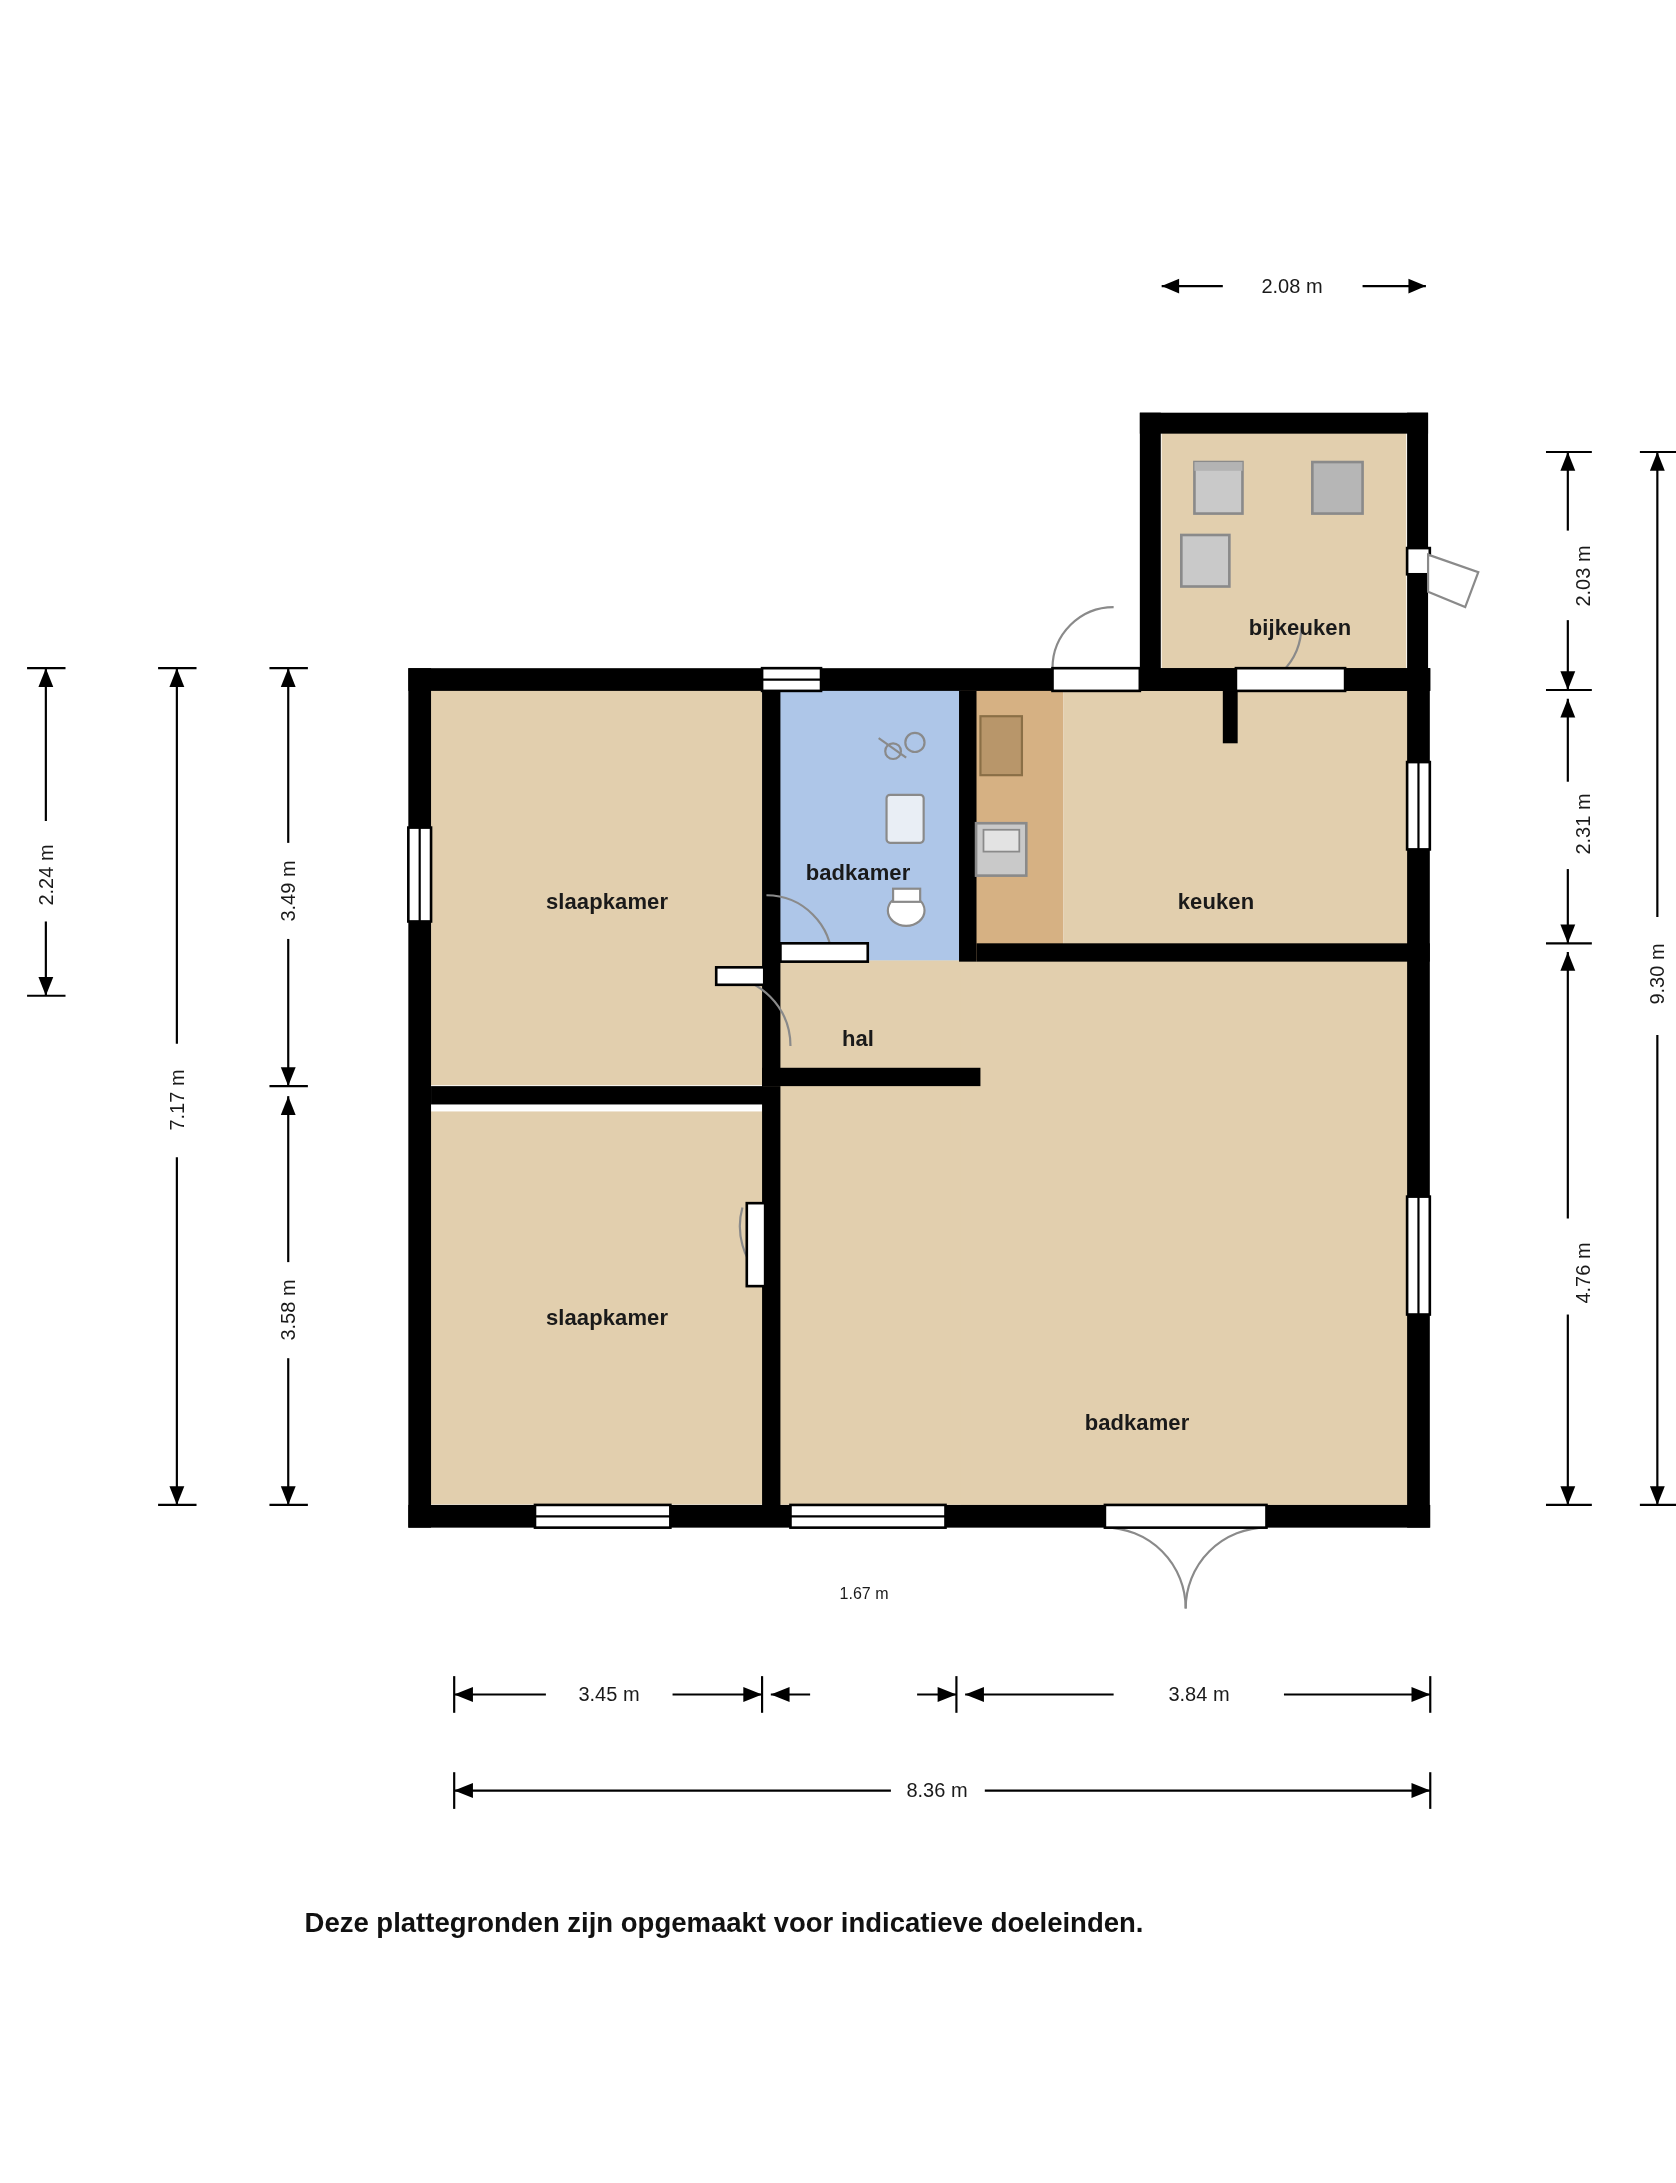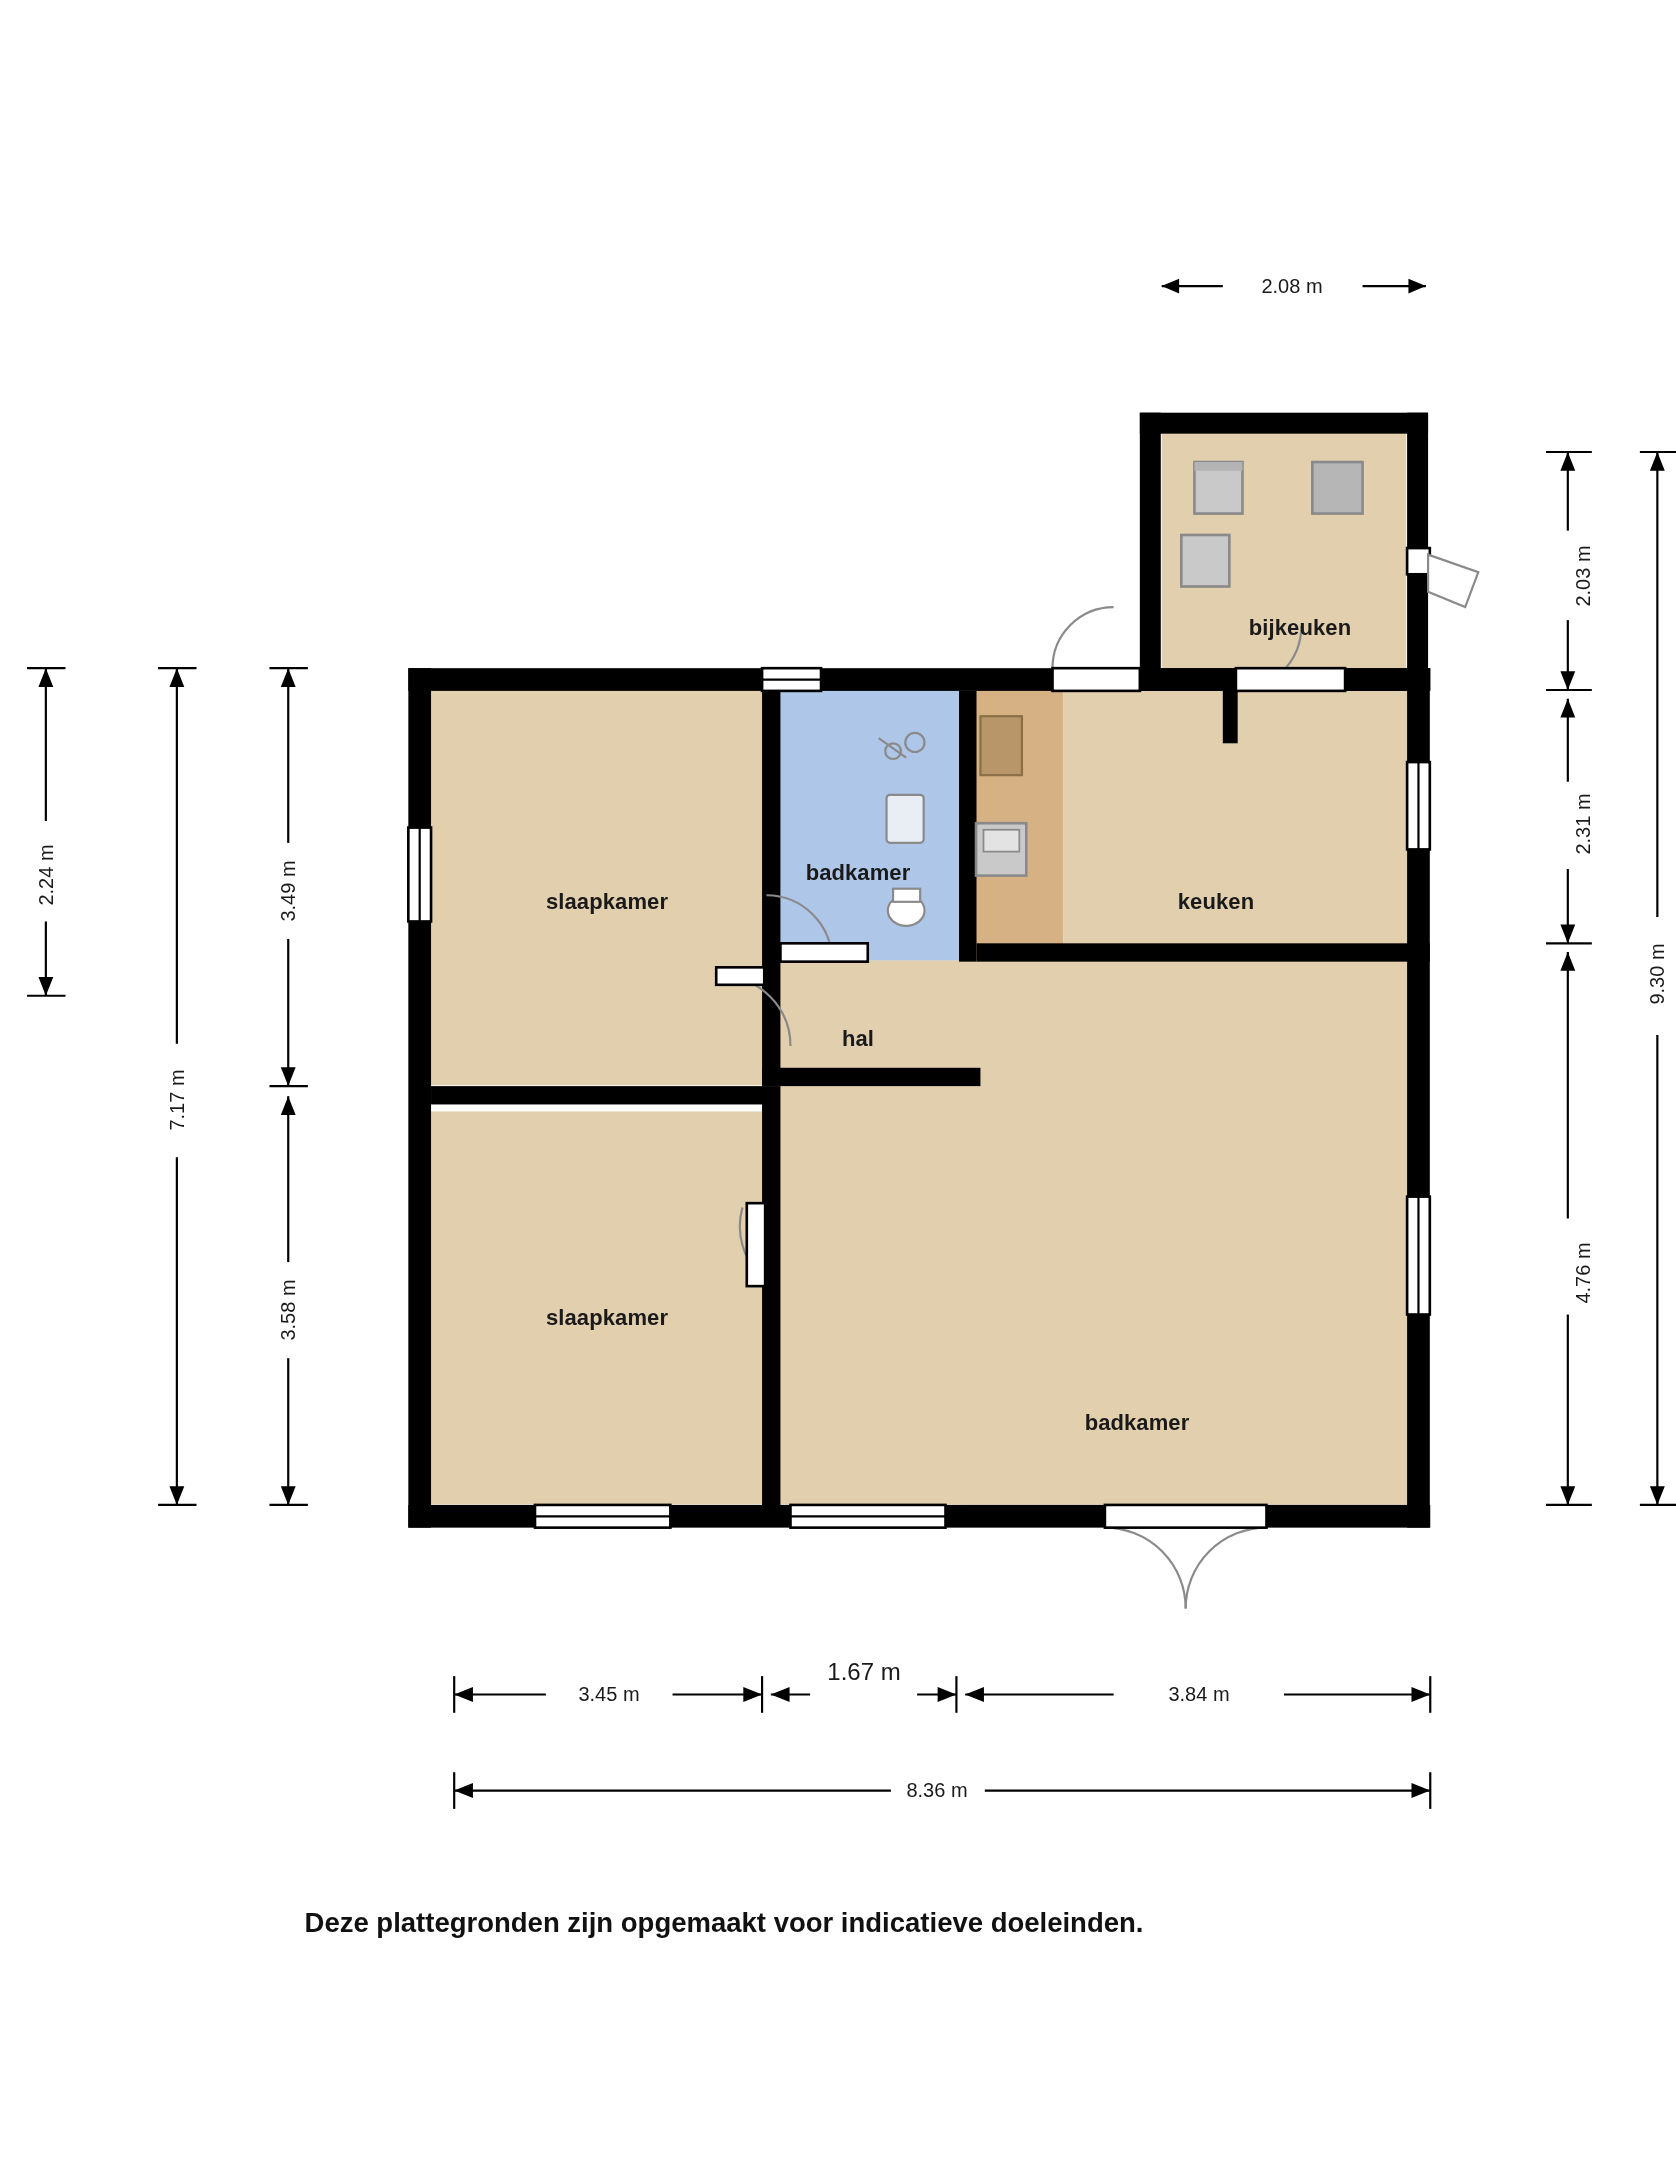--- a/index.html
+++ b/index.html
@@ -271,21 +271,21 @@
   <div class="dim-label vert" style="left:1583px; top:824px; font-size:20px;">2.31 m</div>
   <div class="dim-label vert" style="left:1583px; top:1273px; font-size:20px;">4.76 m</div>
   <div class="dim-label vert" style="left:1657px; top:974px; font-size:20px;">9.30 m</div>
 
   <div class="dim-label vert" style="left:46px; top:875px; font-size:20px;">2.24 m</div>
   <div class="dim-label vert" style="left:288px; top:891px; font-size:20px;">3.49 m</div>
   <div class="dim-label vert" style="left:288px; top:1310px; font-size:20px;">3.58 m</div>
   <div class="dim-label vert" style="left:177px; top:1100px; font-size:20px;">7.17 m</div>
 
   <div class="dim-label" style="left:609px; top:1694px; font-size:20px;">3.45 m</div>
-  <div class="dim-label" style="left:864px; top:1672px; font-size:24px;">1.67 m</div>
+  <div class="dim-label" style="left:864px; top:1594px; font-size:16px;">1.67 m</div>
   <div class="dim-label" style="left:1199px; top:1694px; font-size:20px;">3.84 m</div>
   <div class="dim-label" style="left:937px; top:1790px; font-size:20px;">8.36 m</div>
 
   
   <div class="footer l1">Deze plattegronden zijn opgemaakt voor indicatieve doeleinden.</div>
 
 </div>
 
 
 </body></html>

